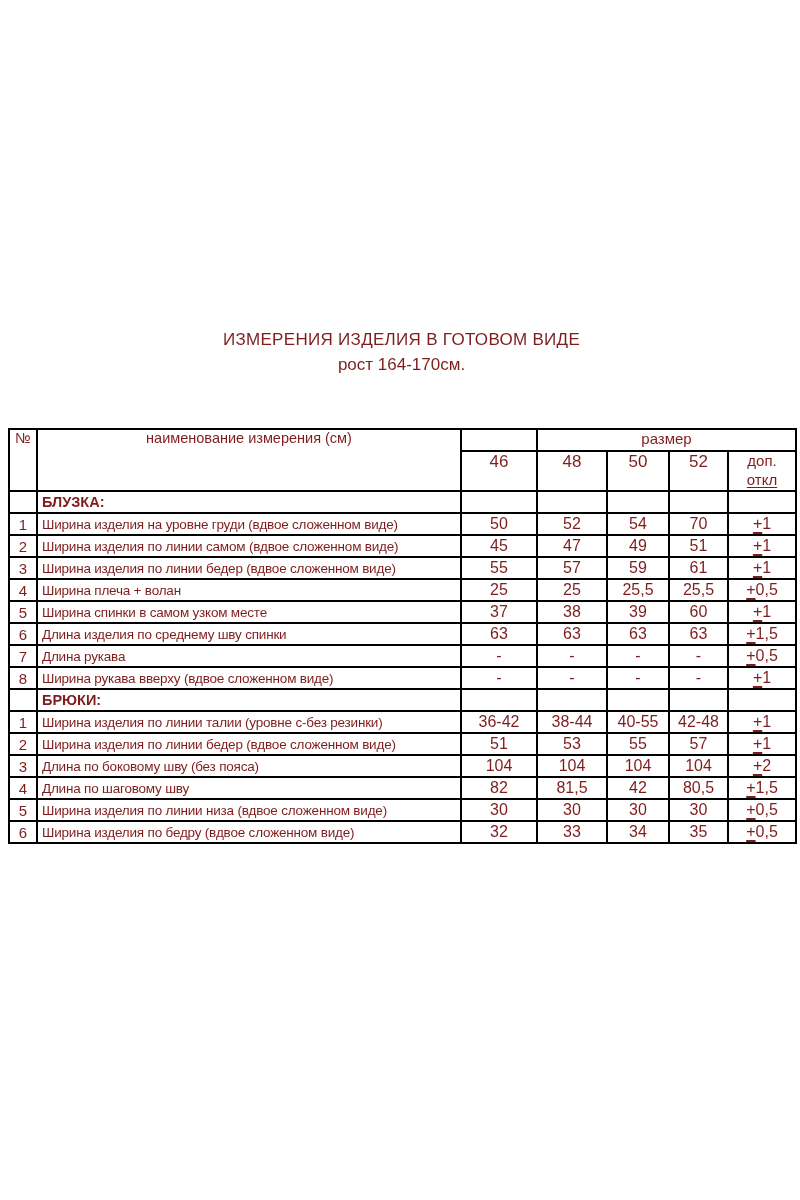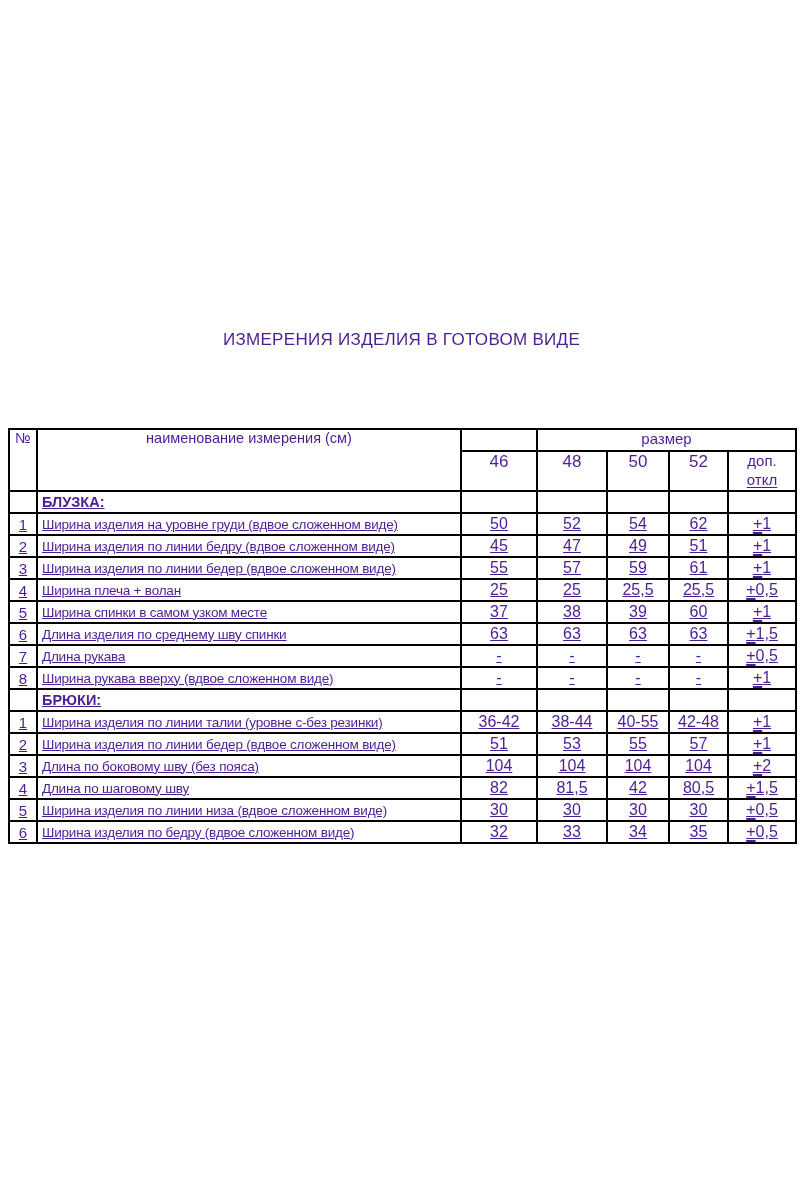--- a/index.html
+++ b/index.html
@@ -2,21 +2,21 @@
 <html><head>
 <meta charset="utf-8">
 <style>
   * { margin:0; padding:0; box-sizing:border-box; }
   html,body { background:#ffffff; }
   .page {
     position:relative;
     width:800px; height:1200px;
     background:#ffffff;
     font-family:"Liberation Sans", sans-serif;
-    color:#4c1d95;
+    color:#7f1d1d;
     overflow:hidden;
     padding-left:26px;
   }
   .titles {
     position:absolute;
     top:331px; left:8px; width:787px;
     text-align:center;
     line-height:1.0;
   }
   .title-main {
@@ -85,39 +85,40 @@
     padding-top:3px;
   }
   .squiggle {
     text-decoration-line:underline;
     text-decoration-style:wavy;
     text-decoration-color:#e02020;
     text-decoration-thickness:1px;
     text-underline-offset:2px;
     text-decoration:underline;
   }
-  tbody tr { height:22px;text-decoration:underline; }
+  tbody tr { height:22px; }
   td.c-num  { text-align:center; font-size:15px; }
   td.c-name { font-size:13.5px; padding-left:5px; letter-spacing:-0.2px; }
   td.c-name.section { font-weight:bold; font-size:14.5px; letter-spacing:0; }
   td.c-val  { text-align:center; font-size:16px; }
   td.c-dev  { text-align:center; font-size:16px; }
   .pm {
     text-decoration:underline;
     text-decoration-thickness:1.5px;
     text-underline-offset:3px;
   }
 </style>
 </head>
 <body>
 
 <div class="page">
 
   <div class="titles">
     <div class="title-main">ИЗМЕРЕНИЯ ИЗДЕЛИЯ В ГОТОВОМ ВИДЕ</div>
+    <div class="title-height">рост 164-170см.</div>
   </div>
 
   <table class="meas">
     <colgroup>
       <col style="width:28px">
       <col style="width:424px">
       <col style="width:76px">
       <col style="width:70px">
       <col style="width:62px">
       <col style="width:59px">
@@ -147,26 +148,26 @@
           <td class="c-val"></td>
           <td class="c-val"></td>
           <td class="c-val"></td>
         </tr>
         <tr>
           <td class="c-num">1</td>
           <td class="c-name">Ширина изделия на уровне груди (вдвое сложенном виде)</td>
           <td class="c-val">50</td>
           <td class="c-val">52</td>
           <td class="c-val">54</td>
-          <td class="c-val">62</td>
+          <td class="c-val">70</td>
           <td class="c-dev"><span class="pm">+</span>1</td>
         </tr>
         <tr>
           <td class="c-num">2</td>
-          <td class="c-name">Ширина изделия по линии бедру (вдвое сложенном виде)</td>
+          <td class="c-name">Ширина изделия по линии самом (вдвое сложенном виде)</td>
           <td class="c-val">45</td>
           <td class="c-val">47</td>
           <td class="c-val">49</td>
           <td class="c-val">51</td>
           <td class="c-dev"><span class="pm">+</span>1</td>
         </tr>
         <tr>
           <td class="c-num">3</td>
           <td class="c-name">Ширина изделия по линии бедер (вдвое сложенном виде)</td>
           <td class="c-val">55</td>

